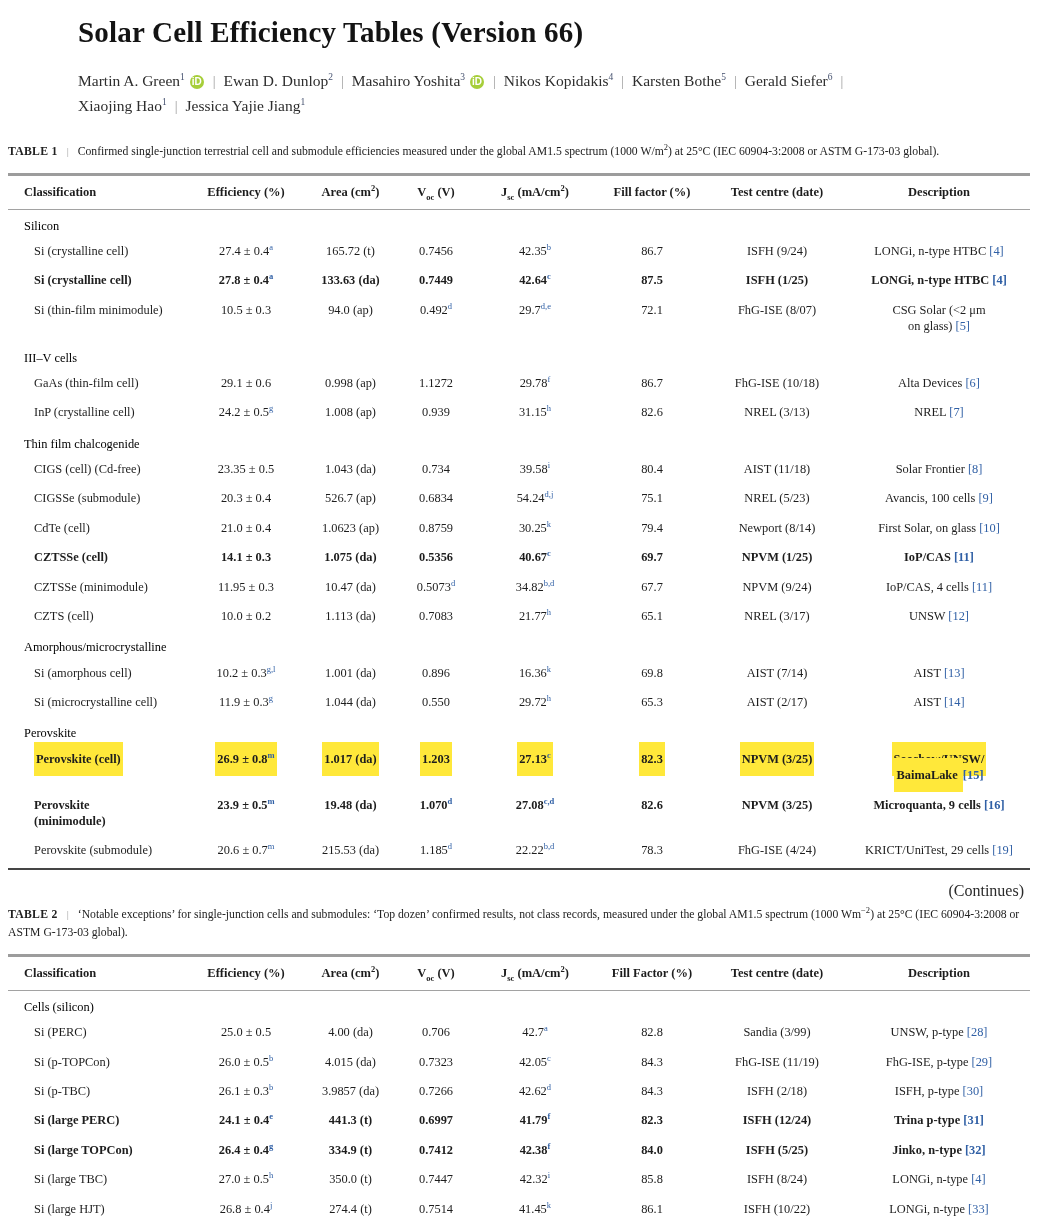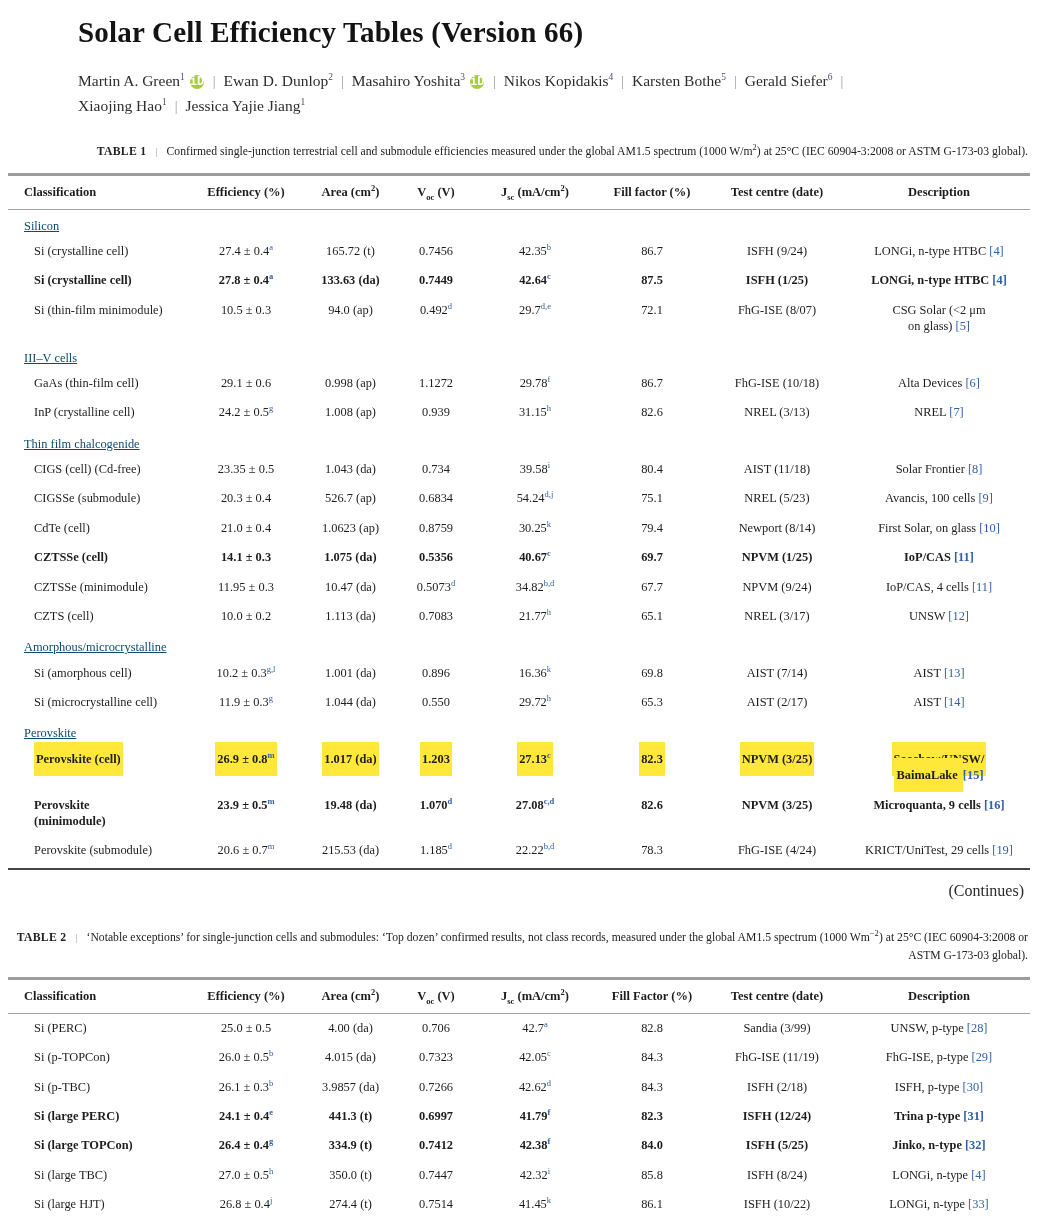--- a/index.html
+++ b/index.html
@@ -12,43 +12,42 @@
   .page-header { padding:16px 40px 0 78px; }
   h1.title {
     margin:0 0 20px 0; font-size:29px; font-weight:bold; color:#131313;
     letter-spacing:0.2px;
   }
   .authors { font-size:15.5px; line-height:1.6; color:#2d2d2d; }
   .author-name sup { font-size:9.5px; color:#44506e; }
   .author-sep { color:#9a9a9a; padding:0 8px; font-size:14px; }
   .orcid {
     display:inline-block; width:14px; height:14px; border-radius:50%;
-    background:#a6ce39; color:#fff; font-size:12px; font-weight:bold;
+    background:#a6ce39; color:#fff; font-size:10px; font-weight:bold;
     text-align:center; line-height:14px; margin:0 1px 0 5px; vertical-align:1px;
-    font-family:Liberation Mono, monospace;
+    font-family:Liberation Sans, sans-serif;
   }
   .caption {
     font-size:11.7px; line-height:1.55; color:#222;
     margin:24px 10px 9px 8px;
-    text-align:right;
   }
   .caption .cap-label { font-weight:bold; letter-spacing:0.3px; }
   .cap-sep { color:#a0a0a0; margin:0 9px; font-size:10.5px; }
   table.eff {
     border-collapse:collapse; table-layout:fixed; width:1022px; margin:12px 8px;
     font-size:12.4px; color:#1d1d1d;
   }
   table.eff thead th {
     border-top:3px solid #9c9c9c; border-bottom:1.5px solid #a2a2a2;
     padding:9px 2px; font-weight:bold; text-align:center; font-size:12.5px;
   }
   table.eff thead th:first-child { text-align:left; padding-left:16px; }
   table.eff td { padding:6px 3px 7px 3px; text-align:center; vertical-align:top; line-height:1.32; }
   table.eff td:first-child { text-align:left; padding-left:26px; }
-  table.eff tr.section-row td { padding:8px 3px 3px 16px; text-align:left; color:#0c4a6e;text-decoration:underline; }
+  table.eff tr.section-row td { padding:8px 3px 3px 16px; text-align:left; color:#000000; }
   table.eff tbody tr:last-child td { border-bottom:2px solid #454545; padding-bottom:9px; }
   tr.bold td { font-weight:bold; }
   sup.f { font-size:8.5px; color:#2f5fa5; line-height:0; }
   sup.h { font-size:8.5px; color:inherit; line-height:0; }
   sub.s { font-size:8.5px; line-height:0; }
   .ref { color:#2f5fa5; }
   .hl-bg { background:#ffe83a; padding:10px 2px; }
   .continues { text-align:right; font-size:16px; color:#2a2a2a; margin:12px 14px 4px 0; }
 </style>
 </head>
@@ -260,21 +259,21 @@
         <td><span>22.22</span><sup class="f">b,d</sup></td>
         <td><span>78.3</span></td>
         <td><span>FhG-ISE (4/24)</span></td>
         <td><span>KRICT/UniTest, 29 cells </span><span class="ref">[19]</span></td>
       </tr>
     </tbody>
 </table>
 
 <div class="continues">(Continues)</div>
 
-<div class="caption" style="margin-top:29px;">
+<div class="caption" style="margin-top:6px;">
   <span class="cap-label">TABLE 2</span><span class="cap-sep">|</span><span><span>‘Notable exceptions’ for single-junction cells and submodules: ‘Top dozen’ confirmed results, not class records, measured under the global AM1.5 spectrum (1000 Wm</span><sup class="h">−2</sup><span>) at 25°C (IEC 60904-3:2008 or ASTM G-173-03 global).</span></span>
 </div>
 
 <table class="eff">
   <colgroup>
     <col style="width:183px">
       <col style="width:110px">
       <col style="width:99px">
       <col style="width:72px">
     <col style="width:126px">
@@ -288,20 +287,23 @@
         <th><span>Efficiency (%)</span></th>
         <th><span>Area (cm</span><sup class="h">2</sup><span>)</span></th>
         <th><span>V</span><sub class="s">oc</sub><span> (V)</span></th>
         <th><span>J</span><sub class="s">sc</sub><span> (mA/cm</span><sup class="h">2</sup><span>)</span></th>
         <th><span>Fill Factor (%)</span></th>
         <th><span>Test centre (date)</span></th>
         <th><span>Description</span></th>
       </tr>
     </thead>
   <tbody>
+      <tr class="section-row">
+        <td colspan="8">Cells (silicon)</td>
+      </tr>
       <tr>
         <td><span>Si (PERC)</span></td>
         <td><span>25.0 ± 0.5</span></td>
         <td><span>4.00 (da)</span></td>
         <td><span>0.706</span></td>
         <td><span>42.7</span><sup class="f">a</sup></td>
         <td><span>82.8</span></td>
         <td><span>Sandia (3/99)</span></td>
         <td><span>UNSW, p-type </span><span class="ref">[28]</span></td>
       </tr>

